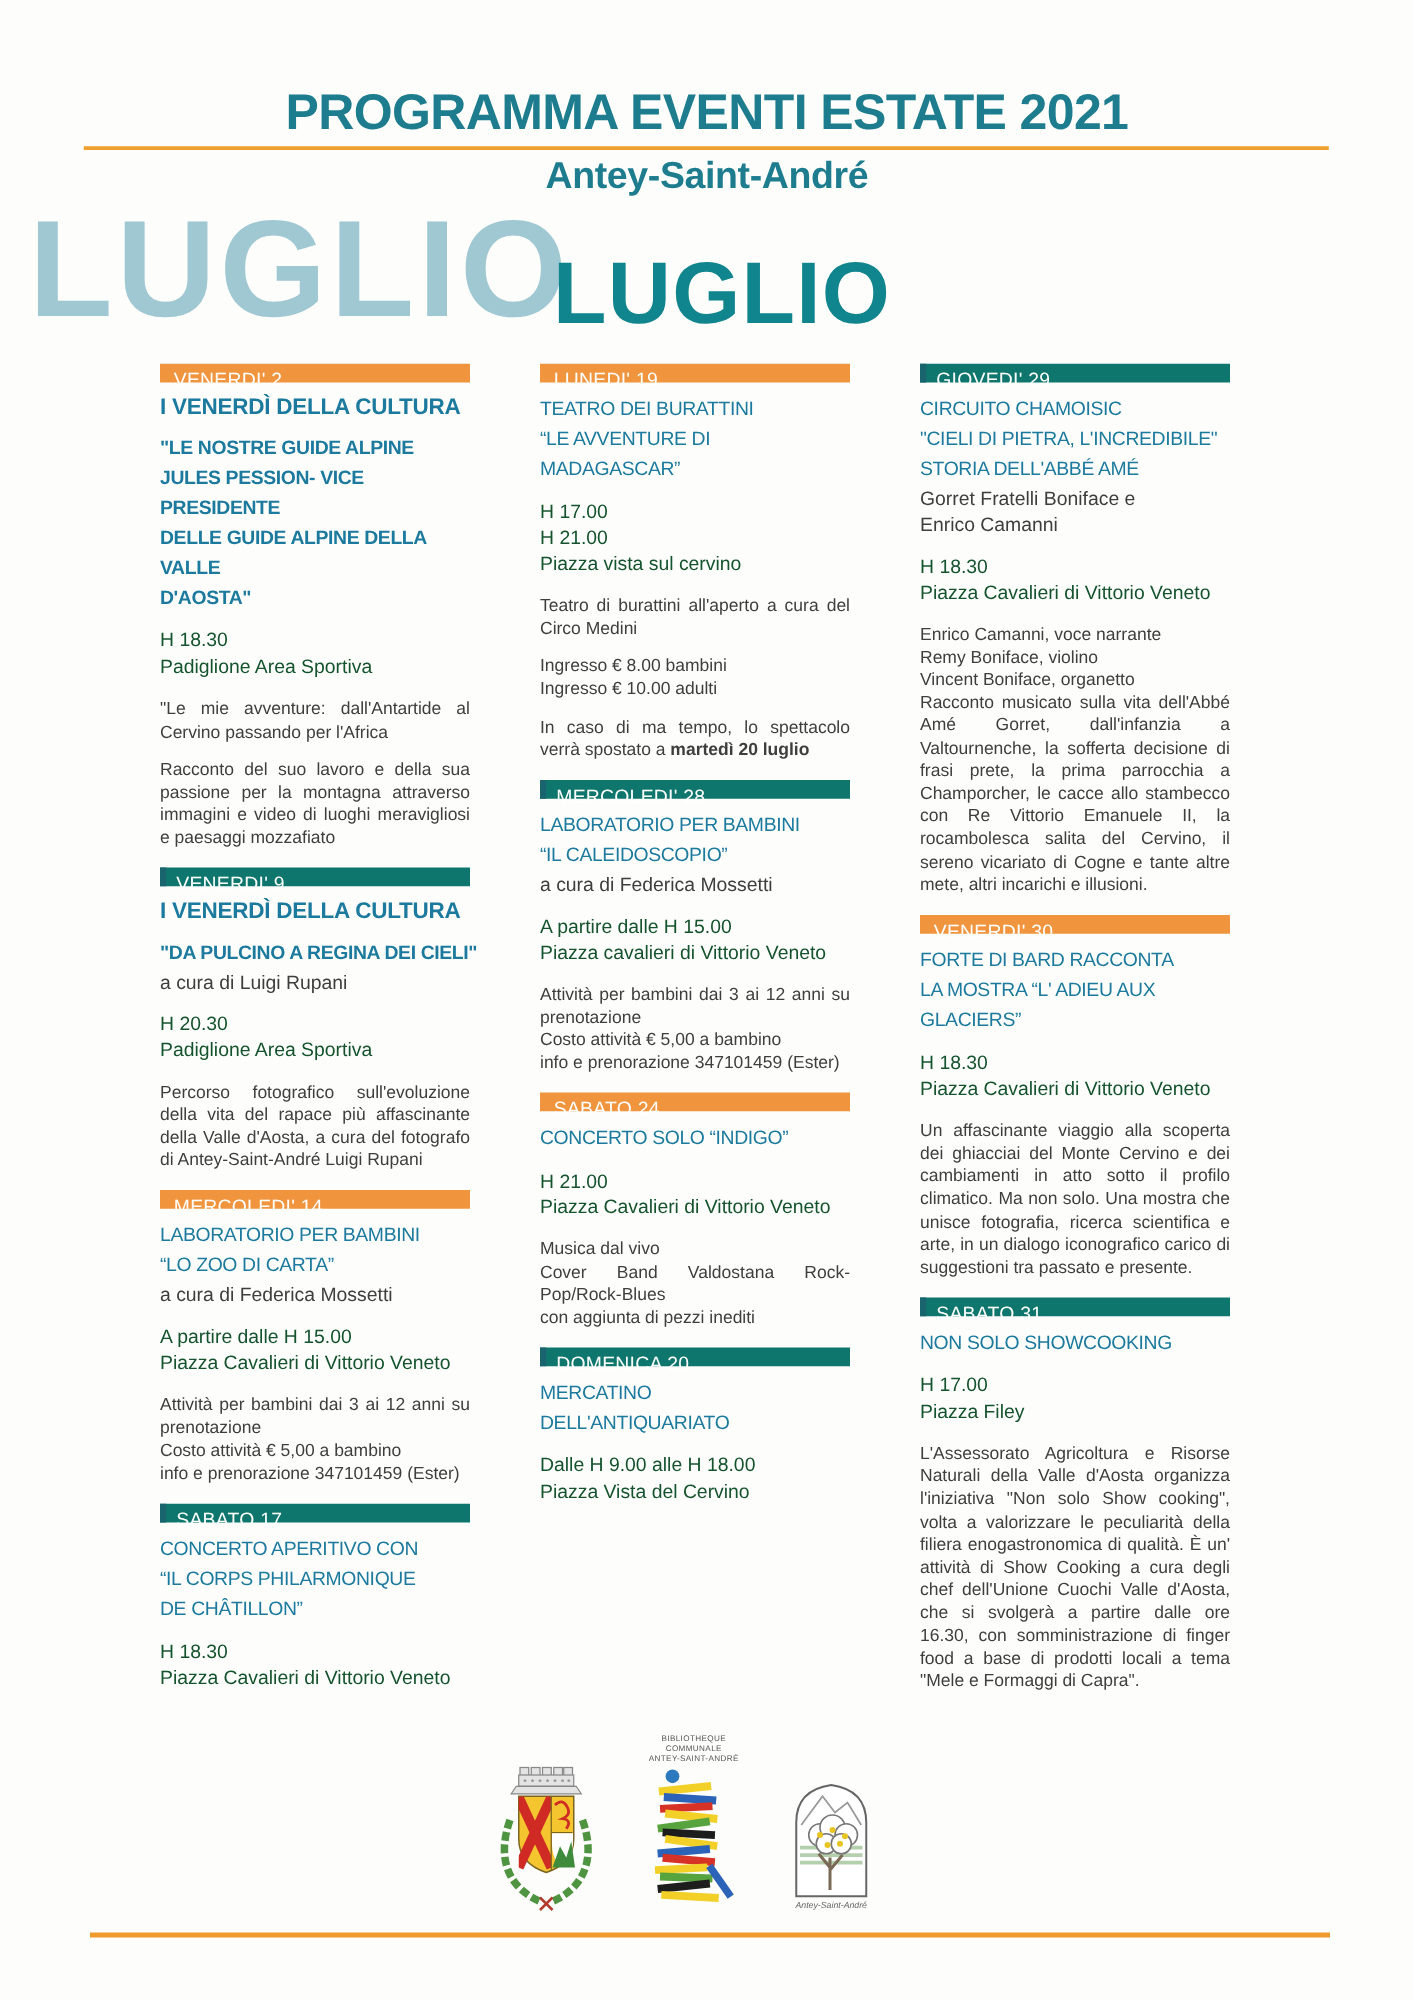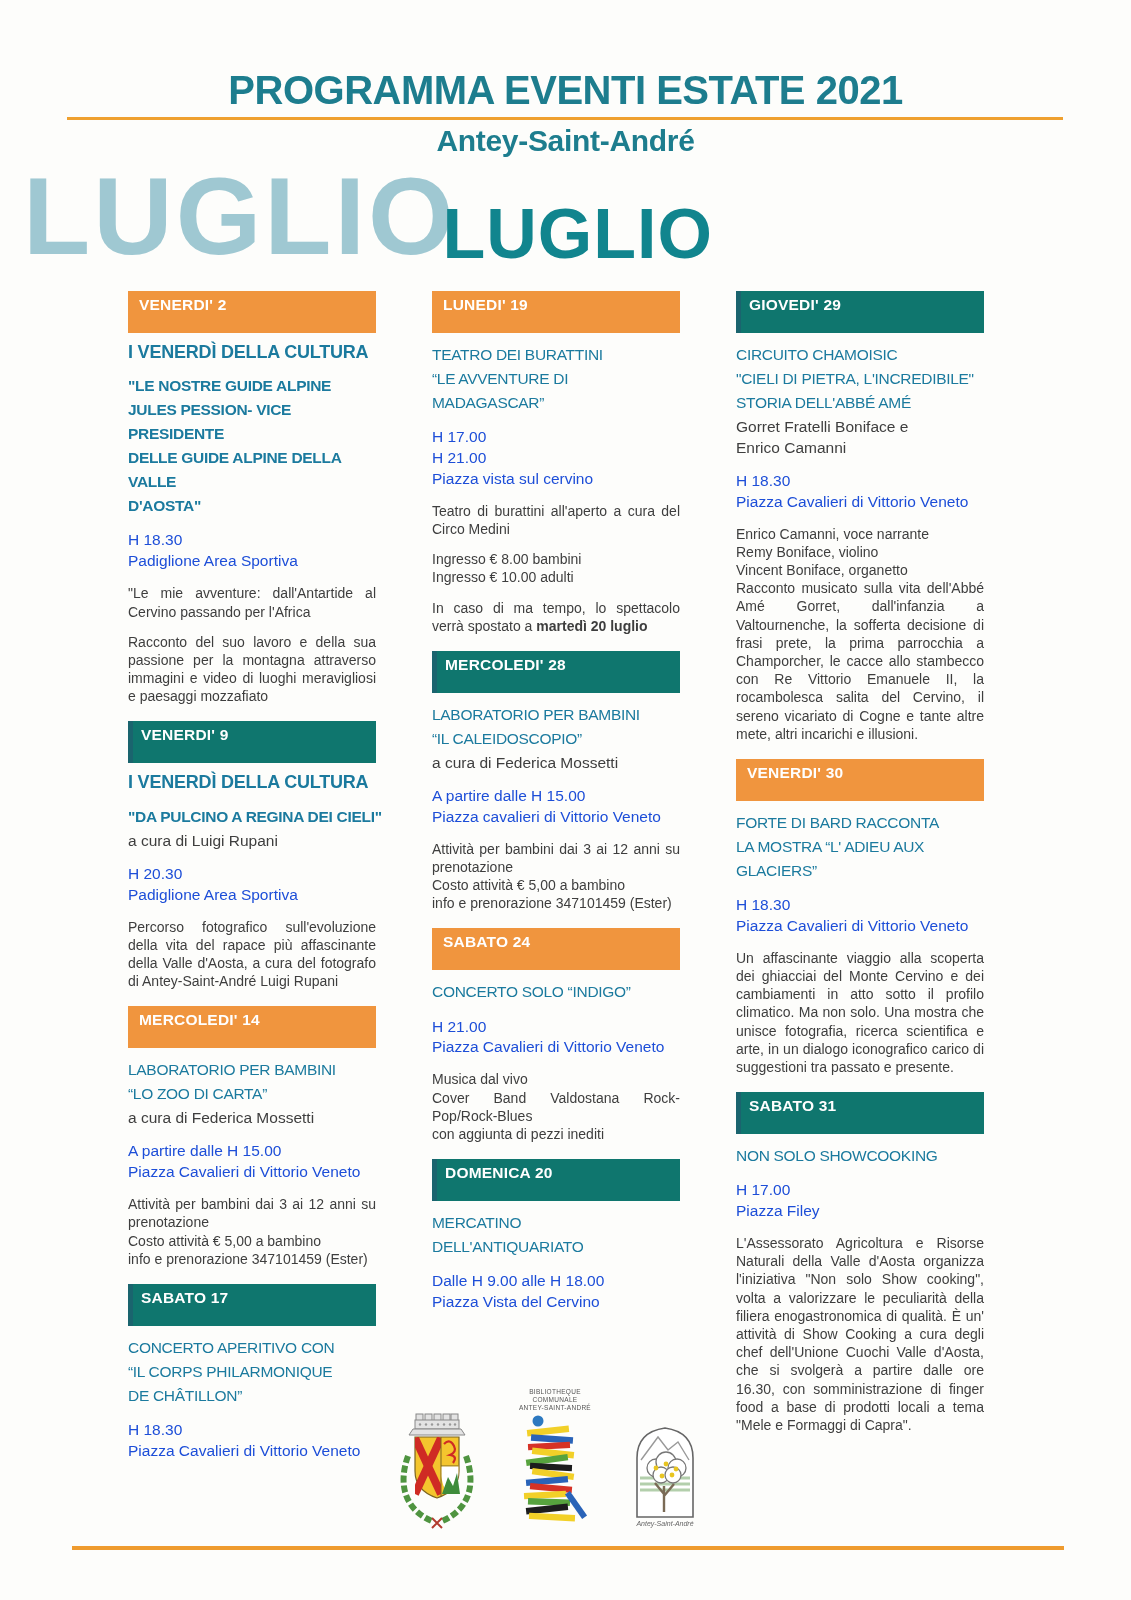--- a/index.html
+++ b/index.html
@@ -23,41 +23,41 @@
   .month-bg{font-size:110px;line-height:1.05;font-weight:bold;color:#9fc8d2;letter-spacing:3px;}
   .month-fg{
     position:absolute;top:36px;left:50%;transform:translateX(-54%);
     font-size:70px;font-weight:bold;color:#11858e;letter-spacing:1px;
   }
   
   .column{position:absolute;top:291px;width:248px;}
   .col-0{left:128px}.col-1{left:432px}.col-2{left:736px}
   .section{margin:0;}
   .day-bar{
-    box-sizing:border-box;width:100%;height:42px;line-height:27px;
-    color:#fff;font-weight:bold;font-size:15.5px;padding-left:11px;
+    box-sizing:border-box;width:100%;height:15px;line-height:27px;
+    color:#fff;font-weight:normal;font-size:15.5px;padding-left:11px;
     margin-top:16px;letter-spacing:.2px;
   }
   .section:first-child .day-bar{margin-top:0;}
   .day-bar.orange{background:#f0953e;}
   .day-bar.teal{background:#0f766e;border-left:5px solid #1a646e;padding-left:8px;}
   .event-heading{
     color:#1b7a9e;font-weight:bold;font-size:18px;line-height:1.3;
     letter-spacing:-.2px;margin-top:8px;white-space:pre-line;
   }
   .event-title{
     color:#1b7a9e;font-weight:normal;font-size:15.5px;line-height:1.55;
     letter-spacing:-.3px;margin-top:10px;margin-right:-12px;white-space:pre-line;
   }
   .event-quote{
     color:#1b7a9e;font-weight:bold;font-size:15.5px;line-height:1.55;
     letter-spacing:-.3px;margin-top:10px;margin-right:-10px;white-space:pre-line;
   }
   .event-plain{color:#3e3e3e;font-size:15.5px;line-height:1.35;margin-top:2px;white-space:pre-line;}
-  .event-orange{color:#1d4ed8;font-size:15.5px;line-height:1.35;margin-top:12px;white-space:pre-line;}
+  .event-orange{color:#14532d;font-size:15.5px;line-height:1.35;margin-top:12px;white-space:pre-line;}
   .event-body{
     color:#3e3e3e;font-size:14px;line-height:1.3;margin-top:12px;
     text-align:justify;white-space:pre-line;
   }
   
   .logo{position:absolute;text-align:center;}
   #logo-arms{left:392px;top:1406px;width:90px;}
   #logo-library{left:514px;top:1388px;width:82px;}
   #logo-tree{left:630px;top:1420px;width:70px;}
   .logo-caption-top{font-size:6.5px;color:#555;line-height:1.25;white-space:pre-line;letter-spacing:.3px;margin-bottom:1px;}

